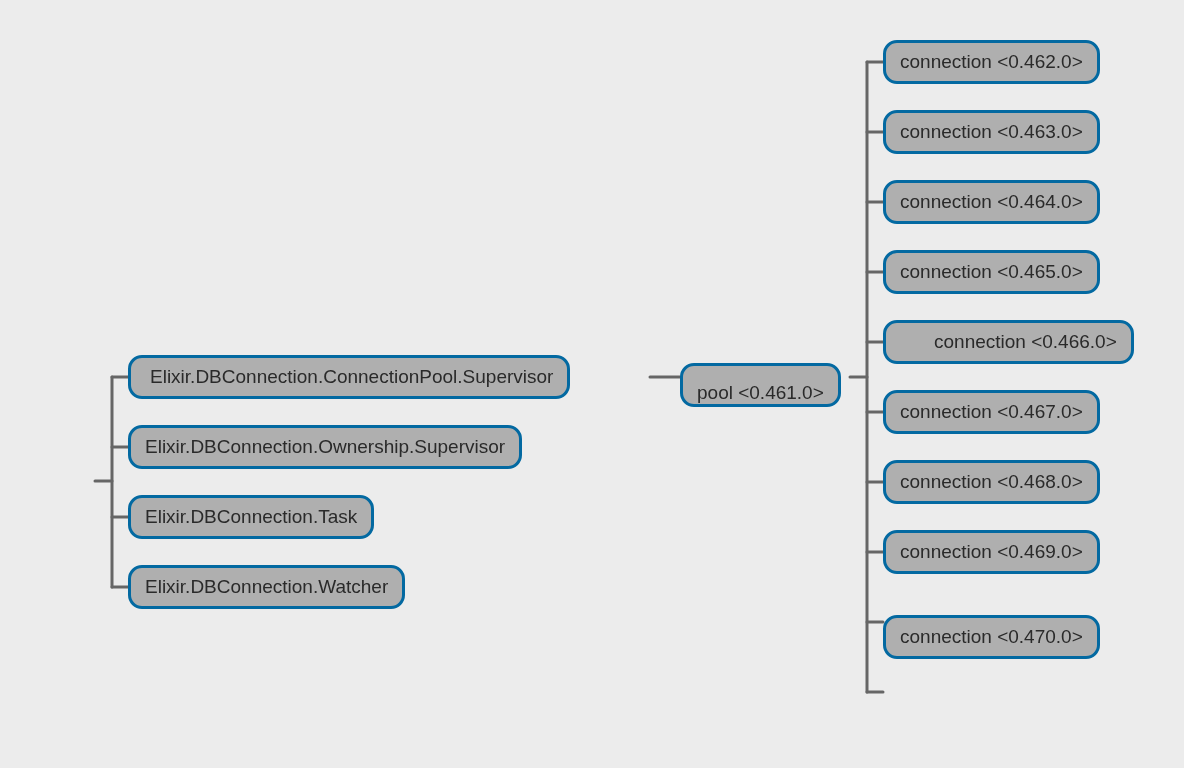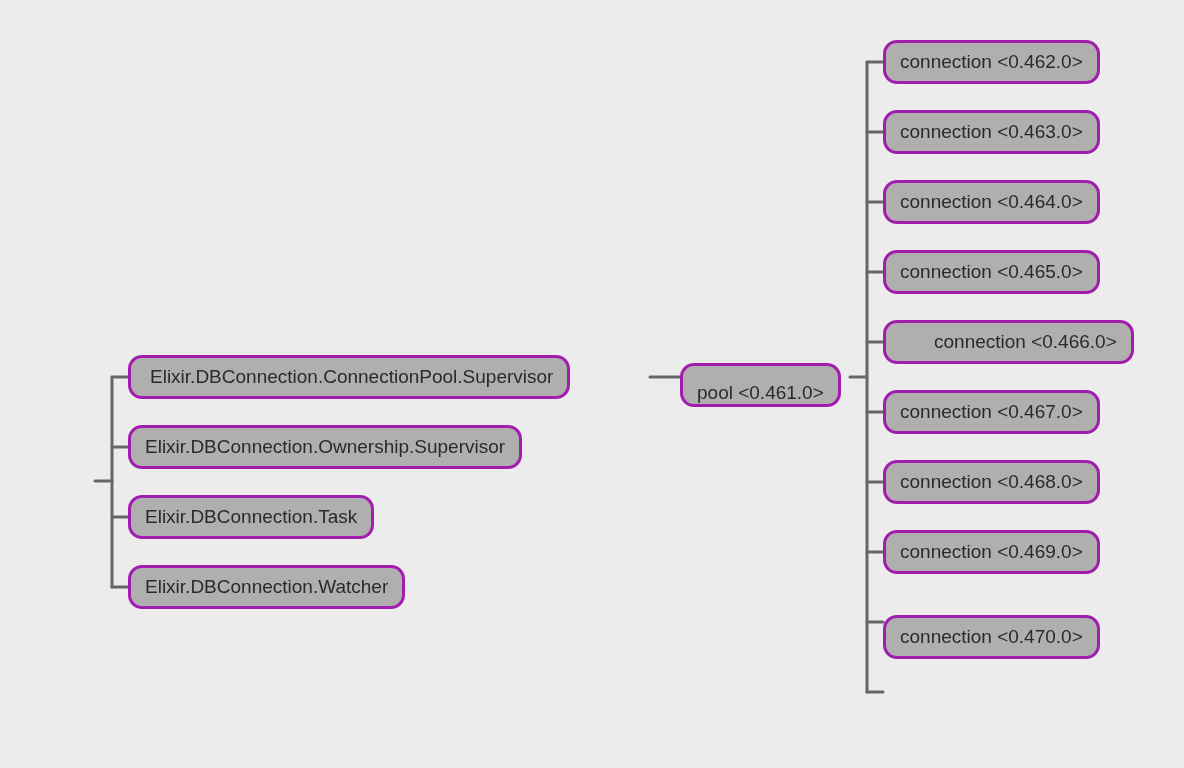--- a/index.html
+++ b/index.html
@@ -27,21 +27,21 @@
     position: absolute;
     box-sizing: border-box;
     height: 44px;
     padding: 0 14px;
     display: flex;
     align-items: center;
     white-space: nowrap;
     font-size: 19px;
     color: #2a2a2a;
     background: #afafaf;
-    border: 3px solid #a21caf;
+    border: 3px solid #0369a1;
     border-radius: 14px;
   }
 </style>
 </head>
 <body>
 
 <div class="canvas">
 
   <svg class="lines">
     <g stroke="#666666" stroke-width="3" fill="none" stroke-linecap="round">

